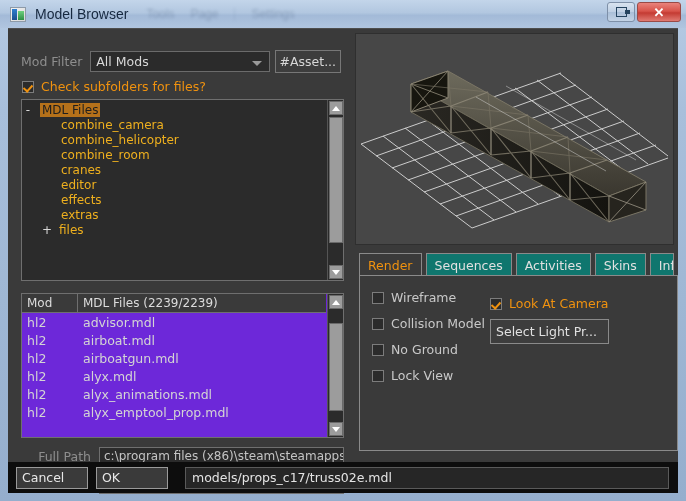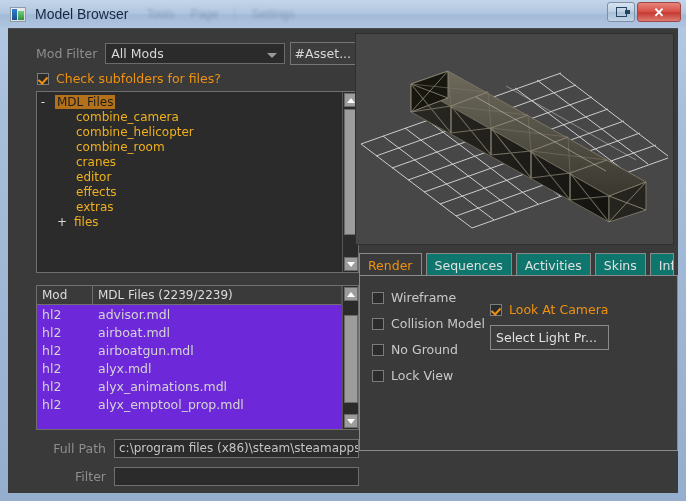--- a/index.html
+++ b/index.html
@@ -133,22 +133,22 @@
     left: 8px; top: 28px;
     width: 670px; height: 465px;
     background: #3a3a3a;
     box-sizing: border-box;
     border-top: 1px solid #4d4d4d;
   }
 
   
   .left-panel {
     position: absolute;
-    left: 0; top: 4px;
-    width: 345px; height: 425px; margin-left: 15px;
+    left: 0; top: 12px;
+    width: 345px; height: 425px;
   }
 
   .row-modfilter {
     position: absolute;
     left: 13px; top: 8px;
     width: 320px; height: 24px;
     display: flex;
     align-items: center;
   }
   .lbl-modfilter {
@@ -448,21 +448,21 @@
     left: 12px; top: 10px;
   }
   .opt-row {
     display: flex;
     align-items: center;
     height: 23px;
     margin-bottom: 3px;
   }
   .opt-col-right {
     position: absolute;
-    left: 130px; top: 22px;
+    left: 130px; top: 16px;
   }
   .btn-lightprobe {
     margin-top: 4px;
     height: 25px;
     min-width: 98px;
     background: #3d3d3d;
     border: 1px solid #8a8a8a;
     color: #e0e0e0;
     font-size: 12.5px;
     display: flex;
@@ -770,14 +770,19 @@
           <div class="opt-row">
             <span class="chk on"></span>
             <span class="chk-label">Look At Camera</span>
           </div>
           <div class="btn-lightprobe">Select Light Pr...</div>
         </div>
       </div>
     </div>
   </div>
 
+  <div class="bottom-bar">
+    <div class="btn-bottom">Cancel</div>
+    <div class="btn-bottom">OK</div>
+    <div class="model-path">models/props_c17/truss02e.mdl</div>
+  </div>
 
 </div>
 
 </body></html>

